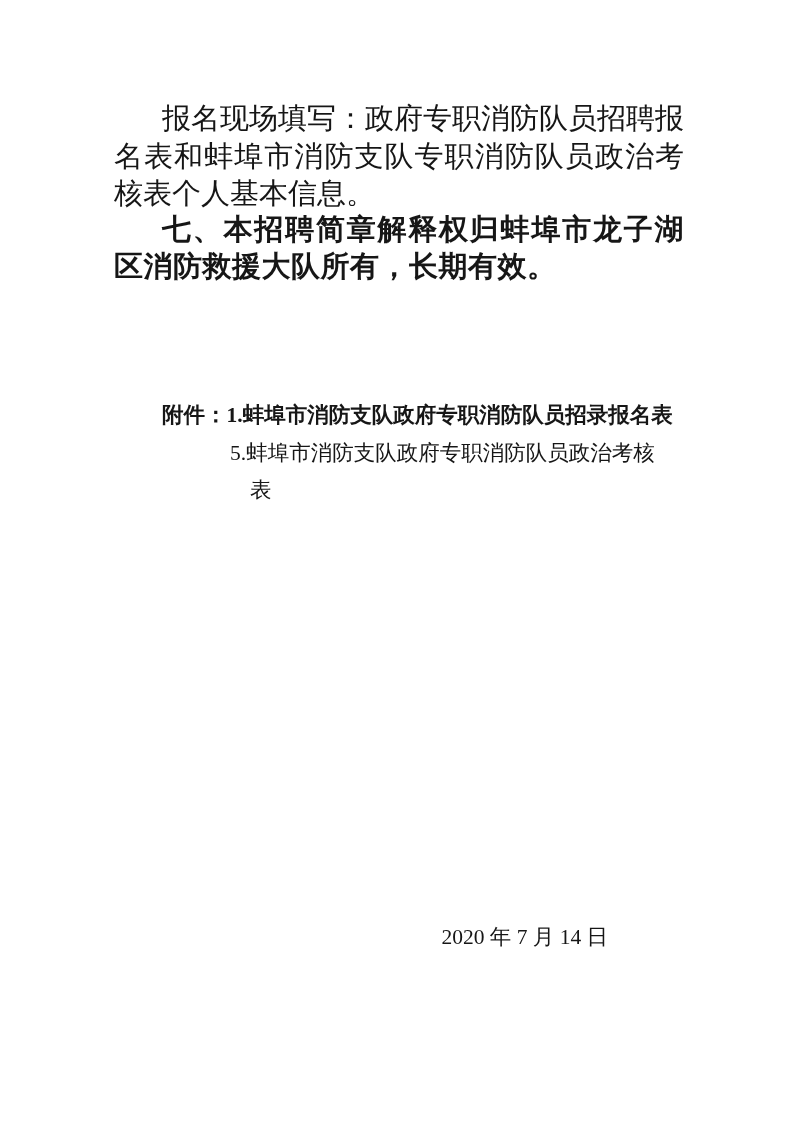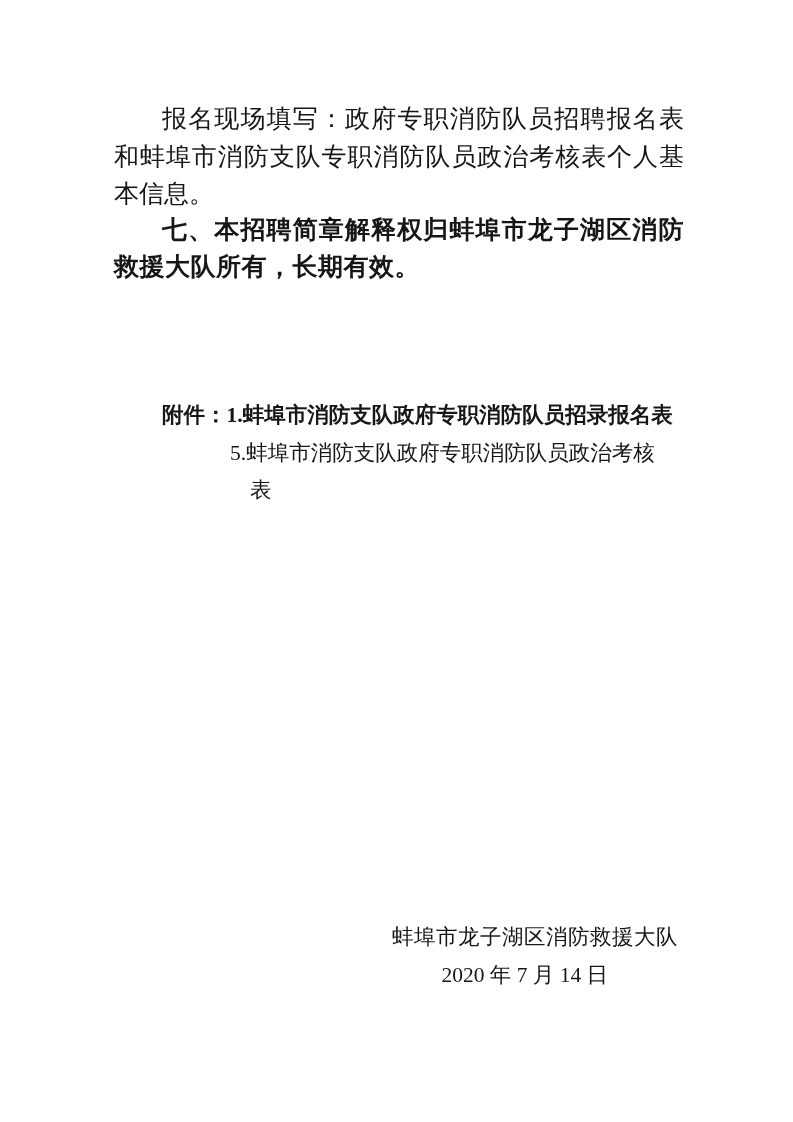--- a/index.html
+++ b/index.html
@@ -14,21 +14,21 @@
     background: #ffffff;
     color: #161616;
     overflow: hidden;
     margin: 0 auto;
   }
   .text-block {
     position: absolute;
     left: 114px;
     top: 100px;
     width: 570px;
-    font-size: 25px;
+    font-size: 29px;
     line-height: 37.5px;
     text-align: justify;
     text-justify: inter-character;
   }
   .para {
     text-indent: 48px;
   }
   .para.emphasis {
     font-family: Liberation Mono, monospace;
     font-weight: 700;
@@ -81,17 +81,16 @@
   </div>
 
   <div class="attachments">
     <div class="attach-line1">
       <span>附件：</span><span>1.蚌埠市消防支队政府专职消防队员招录报名表</span>
     </div>
     <div class="attach-item2">5.蚌埠市消防支队政府专职消防队员政治考核表</div>
   </div>
 
   <div class="signature-block">
-    <div class="sig-org">蚌埠市龙子湖区消防救援大队</div>
     <div class="sig-date">2020 年 7 月 14 日</div>
   </div>
 
 </div>
 
 </body></html>

